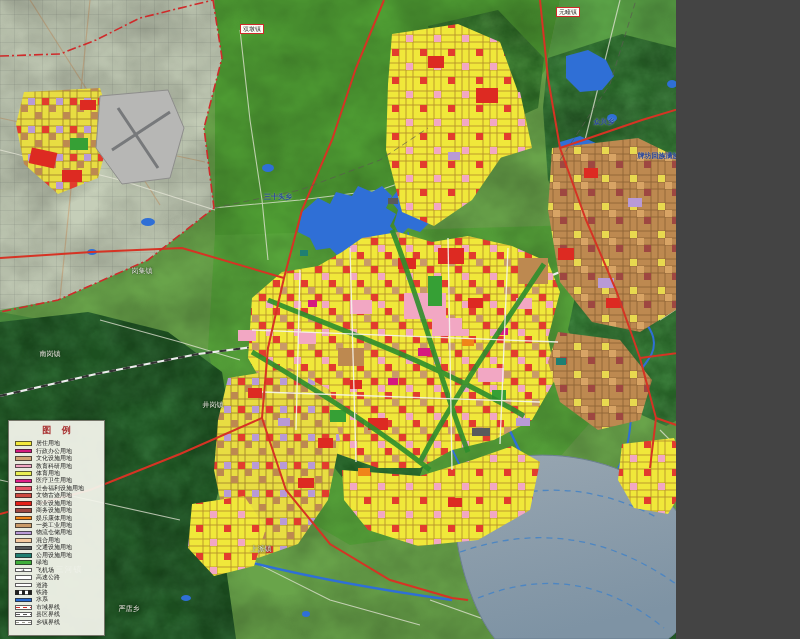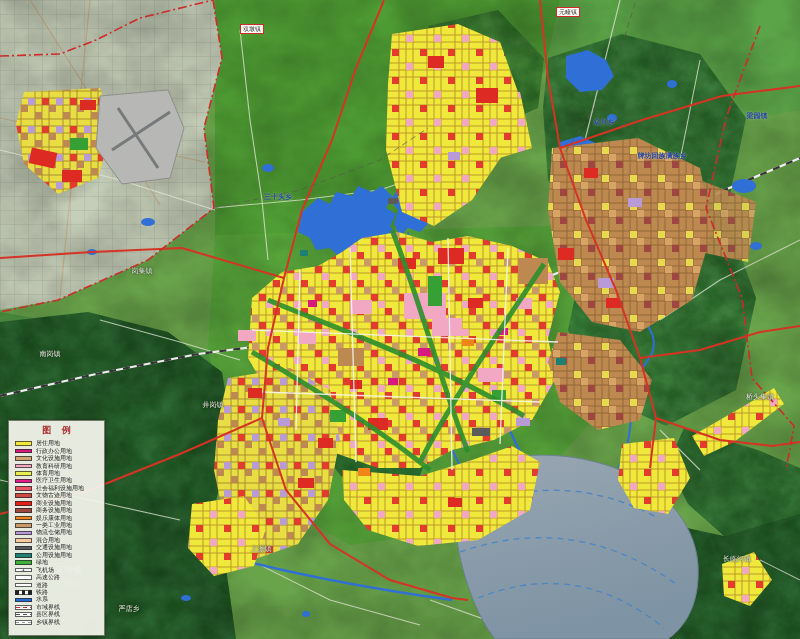--- a/index.html
+++ b/index.html
@@ -1,16 +1,16 @@
 <!DOCTYPE html>
 <html><head>
 <meta charset="utf-8">
 <style>
   html,body{margin:0;padding:0;background:#444;}
-  .stage{position:relative;width:800px;height:639px;overflow:hidden;
+  .stage{position:relative;width:676px;height:639px;overflow:hidden;
          font-family:"Liberation Sans",sans-serif;background:#69a44a;}
   .stage svg{position:absolute;left:0;top:0;}
   
   .labels{position:absolute;inset:0;pointer-events:none;}
   .ml{position:absolute;transform:translate(-50%,-50%);white-space:nowrap;}
   .ml-box{background:#fdfdf6;border:1px solid #cf2b2b;color:#333;font-size:6px;
           line-height:8px;padding:0 2px;}
   .ml-blue{color:#27459c;font-size:7px;font-weight:bold;
            text-shadow:0 0 2px rgba(230,240,220,.6);}
   .ml-faint{color:#f4f4ea;font-size:7px;

